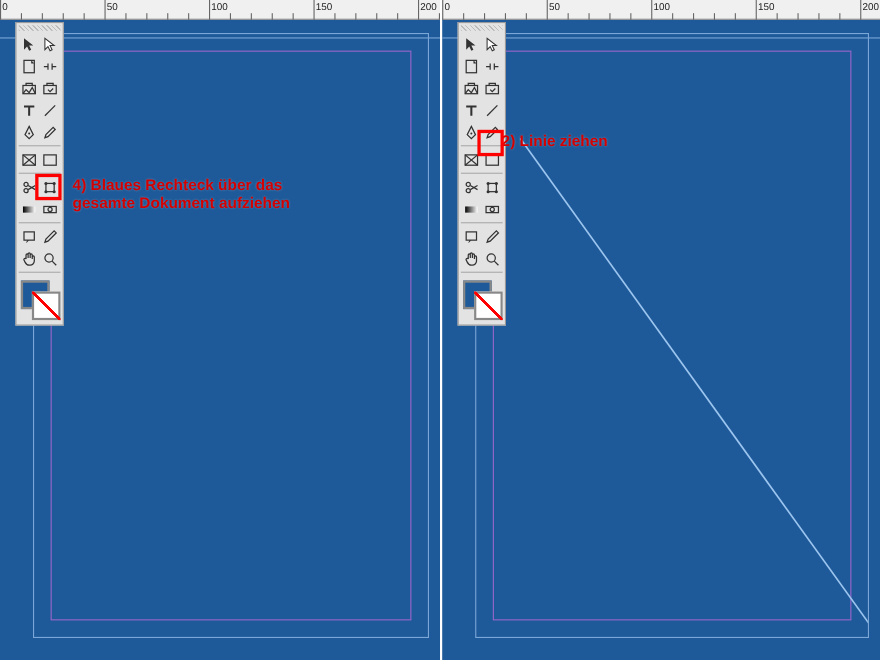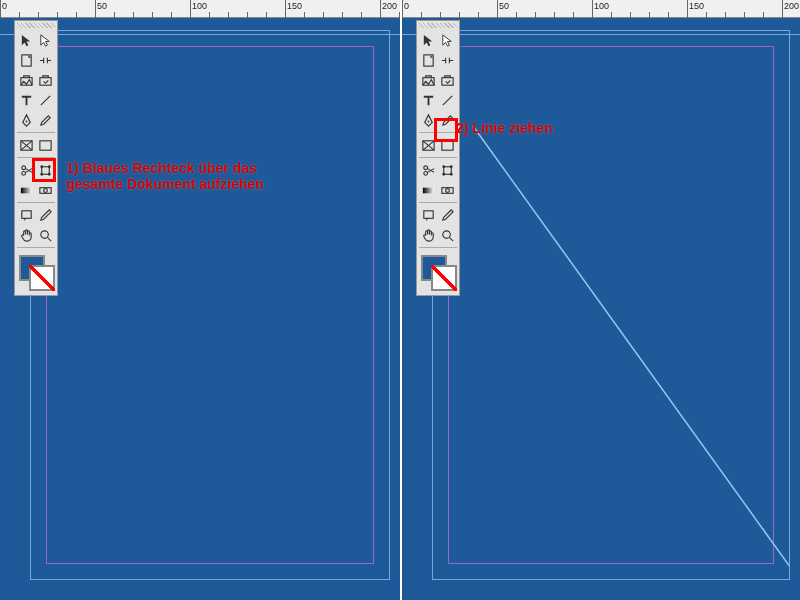--- a/index.html
+++ b/index.html
@@ -216,21 +216,21 @@
           </svg>
         </div>
       </div>
       <div class="sep"></div>
       <div class="colorwell">
         <div class="fillbox" style="background: rgb(30, 90, 153);"></div>
         <div class="strokebox"></div>
       </div>
     </div>
   <div class="hl" style="top:158px; left:32px;"></div>
-  <div class="annot" style="top:160px; left:66px; width:220px;">1) Blaues Rechteck über das gesamte Dokument aufziehen</div>
+  <div class="annot" style="top:160px; left:66px; width:220px;">4) Blaues Rechteck über das gesamte Dokument aufziehen</div>
 </div>
 
 <div class="pane pane-right">
   <div class="ruler">
       <div class="tick" style="left: 0px;"></div>
       <div class="tick-label" style="left: 2px;">0</div>
       <div class="tick small" style="left: 19px;"></div>
       <div class="tick small" style="left: 38px;"></div>
       <div class="tick small" style="left: 57px;"></div>
       <div class="tick small" style="left: 76px;"></div>

